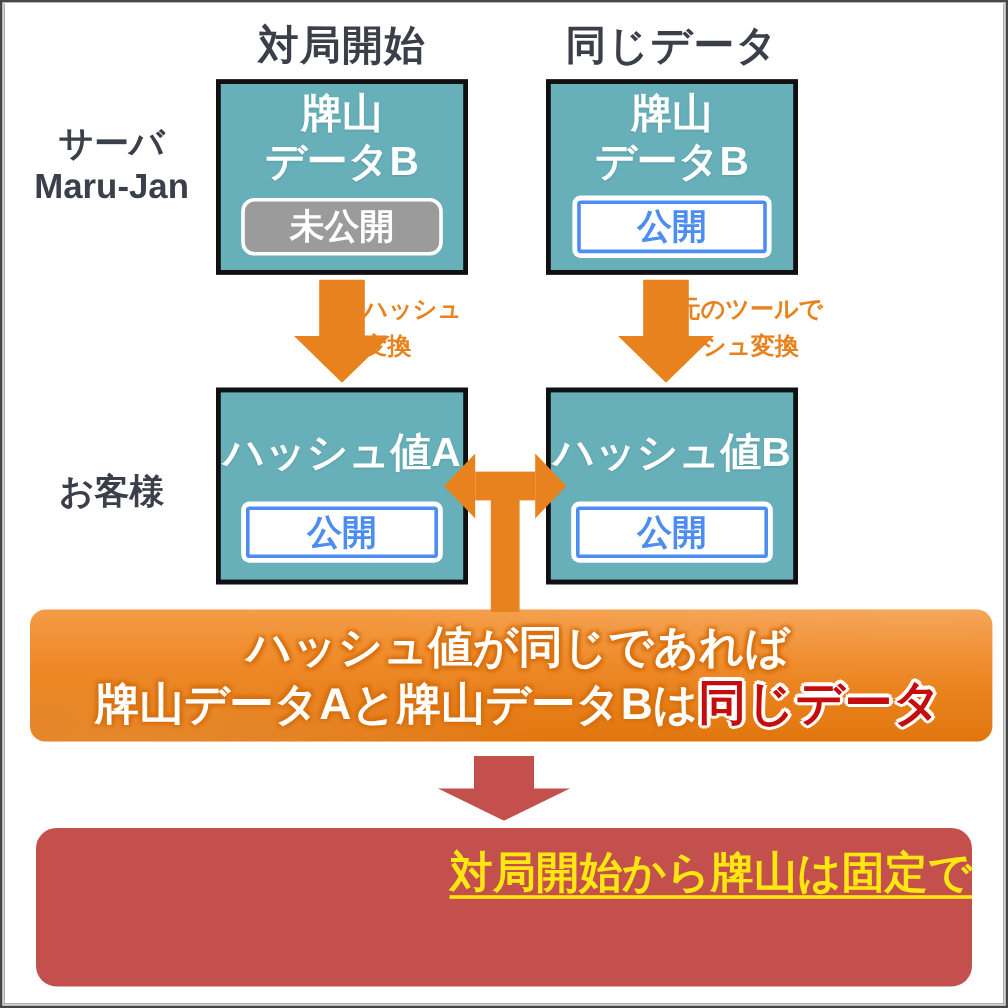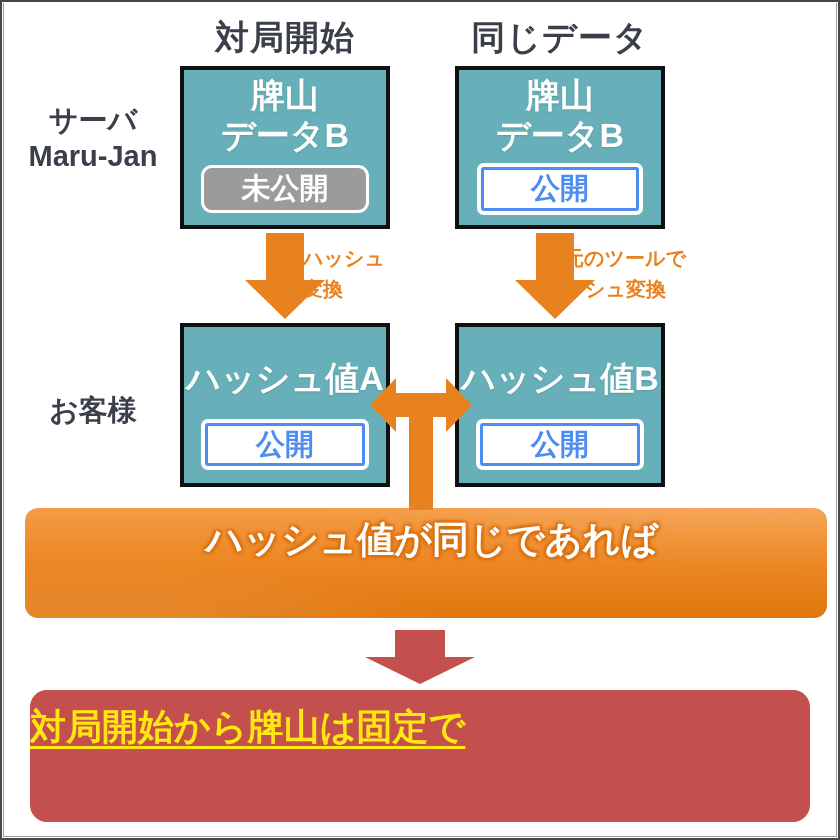--- a/index.html
+++ b/index.html
@@ -25,21 +25,21 @@
   #label-customer{top:392px;}
 
   
   .tealbox{position:absolute;width:210px;box-sizing:border-box;background:var(--teal,#67b0b9);
            border:4px solid #101010;text-align:center;color:#fff;font-weight:bold;}
   #box-data-a{left:180px;top:66px;height:163px;}
   #box-data-b{left:455px;top:66px;height:163px;}
   #box-hash-a{left:180px;top:323px;height:164px;}
   #box-hash-b{left:455px;top:323px;height:164px;}
   .box-title{font-size:34px;line-height:40px;padding-top:5px;text-shadow:0 1px 2px rgba(0,0,0,0.12);}
-  .hash-title{font-size:34px;line-height:40px;padding-top:31px;text-shadow:0 1px 2px rgba(0,0,0,0.12);}
+  .hash-title{font-size:34px;line-height:40px;padding-top:18px;text-shadow:0 1px 2px rgba(0,0,0,0.12);margin-top:12px;}
 
   
   .badge{margin:10px auto 0;box-sizing:border-box;display:flex;align-items:center;justify-content:center;
          font-weight:bold;font-size:29px;}
   .badge-gray{width:168px;height:48px;background:var(--badge-gray,#9b9b9b);border:3px solid #fff;
               border-radius:11px;color:#fff;}
   .badge-open{width:158px;height:44px;background:#ffffff;border:3px solid var(--badge-blue,#4d8df2);
               border-radius:3px;box-shadow:0 0 0 4px #fff;color:var(--badge-blue,#4d8df2);margin-top:12px;}
   .hash .badge-open{width:160px;height:43px;margin-top:25px;}
 
@@ -65,21 +65,21 @@
   .orange-line{position:relative;color:#fff;font-weight:bold;font-size:37px;line-height:47px;
      text-shadow:-2px -2px 3px #d9710f,2px -2px 3px #d9710f,-2px 2px 3px #d9710f,2px 2px 3px #d9710f;}
   #orange-line1{margin-top:8px;}
   .highlight-red{color:var(--highlight-red,#c40e0e);font-size:40px;
      text-shadow:-2px -2px 0 #fff,2px -2px 0 #fff,-2px 2px 0 #fff,2px 2px 0 #fff,
                  -3px 0 0 #fff,3px 0 0 #fff,0 3px 0 #fff,0 -3px 0 #fff;}
 
   
   #arrow-red{position:absolute;left:365px;top:630px;width:110px;height:54px;color:var(--red,#c4504e);}
   #banner-red{position:absolute;left:30px;top:690px;width:780px;height:132px;border-radius:17px;
-              background:var(--red,#c4504e);text-align:left;}
+              background:var(--red,#c4504e);text-align:right;}
   .red-line{color:var(--yellow,#ffe70f);font-size:36px;font-weight:bold;line-height:54px;
             text-decoration:underline;text-decoration-thickness:3px;text-underline-offset:7px;}
   #red-line1{margin-top:10px;}
 </style>
 </head>
 <body>
 
 <div class="stage">
 
   <div class="hdr" id="hdr-start">対局開始</div>
@@ -135,20 +135,21 @@
 
   <svg id="double-arrow" viewBox="0 0 102 132">
     <polygon fill="currentColor" points="0,27 26,0 26,54"></polygon>
     <polygon fill="currentColor" points="102,27 76,0 76,54"></polygon>
     <rect fill="currentColor" x="26" y="15" width="50" height="24"></rect>
     <rect fill="currentColor" x="39" y="27" width="24" height="105"></rect>
   </svg>
 
   <div id="banner-orange">
     <div class="orange-line" id="orange-line1">ハッシュ値が同じであれば</div>
+    <div class="orange-line" id="orange-line2"><span>牌山データAと牌山データBは</span><span class="highlight-red">同じデータ</span></div>
   </div>
 
   <svg id="arrow-red" viewBox="0 0 110 54">
     <polygon fill="currentColor" points="30,0 80,0 80,27 110,27 55,54 0,27 30,27"></polygon>
   </svg>
 
   <div id="banner-red">
     <div class="red-line" id="red-line1">対局開始から牌山は固定で</div>
   </div>
 

